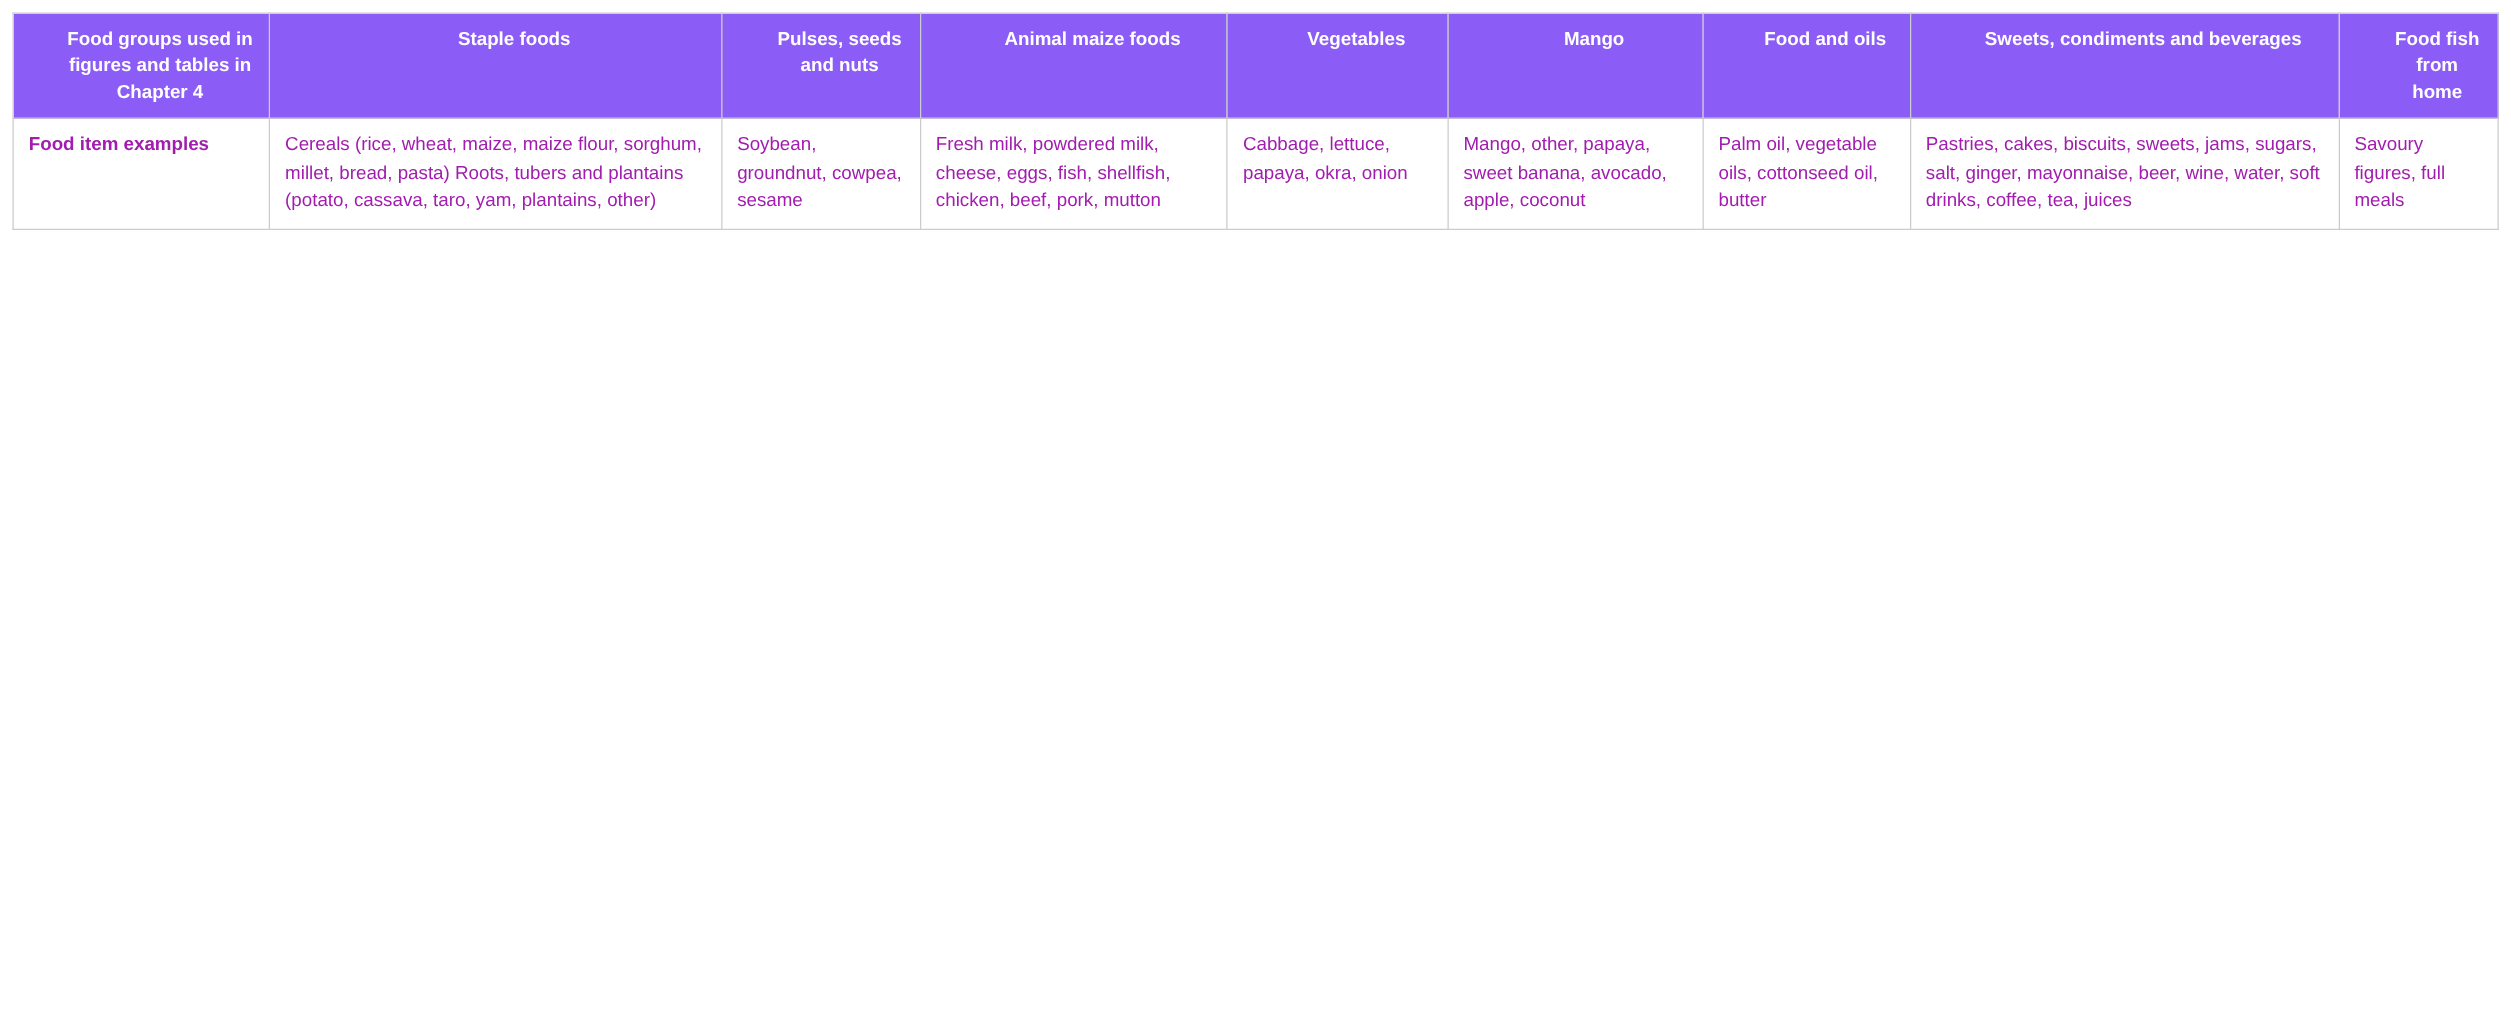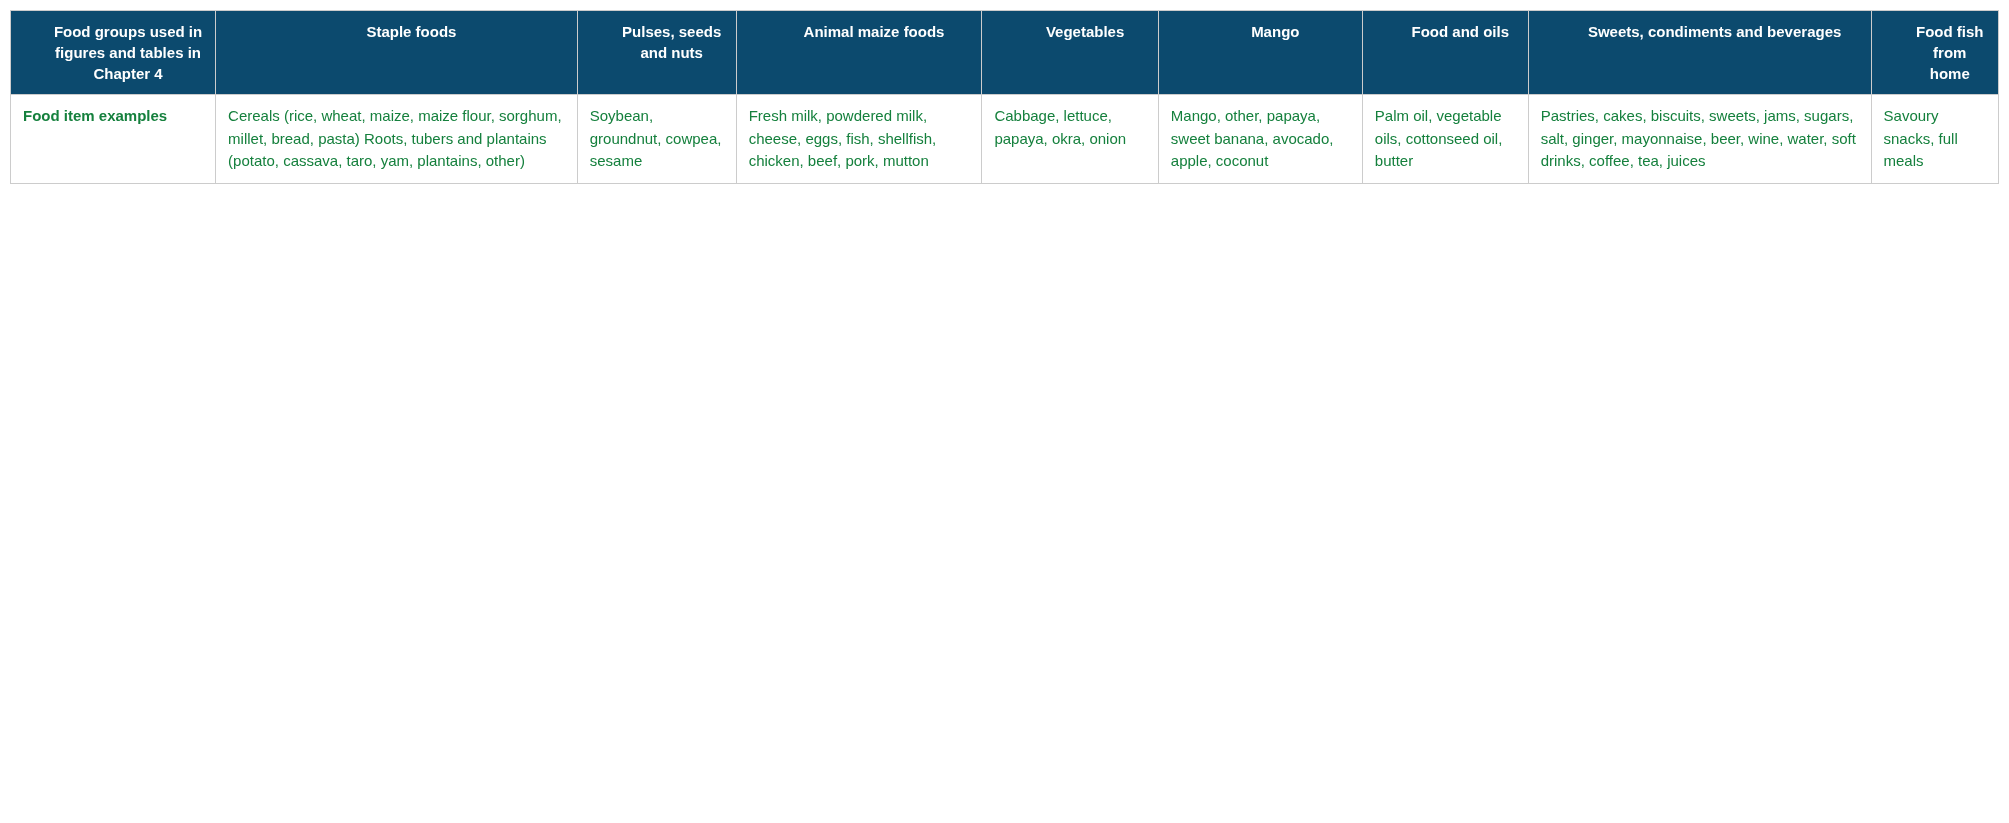--- a/index.html
+++ b/index.html
@@ -22,37 +22,37 @@
     }
 
     .table-wrapper th,
     .table-wrapper td {
       border: 1.5px solid #ccc;
       padding: 10px 12px;
       vertical-align: top;
     }
 
     .header-row th {
-      background-color: #0c4a6e;
+      background-color: #8b5cf6;
       color: #fff;
       font-weight: bold;
       font-size: 15px;
       line-height: 1.4;
       padding-left: 42px;
     }
 
     .data-row td:first-child {
       font-weight: bold;
       font-size: 15px;
     }
 
     .data-row td {
       font-size: 15px;
       line-height: 1.5;
-      color: #15803d;
+      color: #a21caf;
     }
   </style>
 </head>
 <body>
 
 <table class="table-wrapper">
   <thead>
     <tr class="header-row">
       <th>Food groups used in figures and tables in Chapter 4</th>
       <th>Staple foods</th>
@@ -69,16 +69,16 @@
     <tr class="data-row">
       <td>Food item examples</td>
       <td>Cereals (rice, wheat, maize, maize flour, sorghum, millet, bread, pasta)
 Roots, tubers and plantains (potato, cassava, taro, yam, plantains, other)</td>
       <td>Soybean, groundnut, cowpea, sesame</td>
       <td>Fresh milk, powdered milk, cheese, eggs, fish, shellfish, chicken, beef, pork, mutton</td>
       <td>Cabbage, lettuce, papaya, okra, onion</td>
       <td>Mango, other, papaya, sweet banana, avocado, apple, coconut</td>
       <td>Palm oil, vegetable oils, cottonseed oil, butter</td>
       <td>Pastries, cakes, biscuits, sweets, jams, sugars, salt, ginger, mayonnaise, beer, wine, water, soft drinks, coffee, tea, juices</td>
-      <td>Savoury snacks, full meals</td>
+      <td>Savoury figures, full meals</td>
     </tr>
   </tbody>
 </table>
 
 </body></html>

